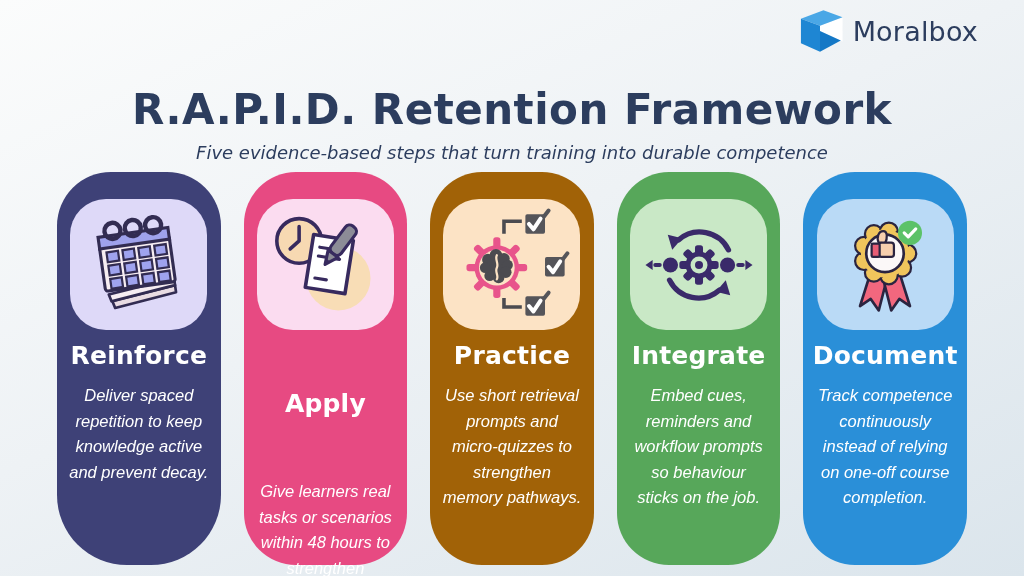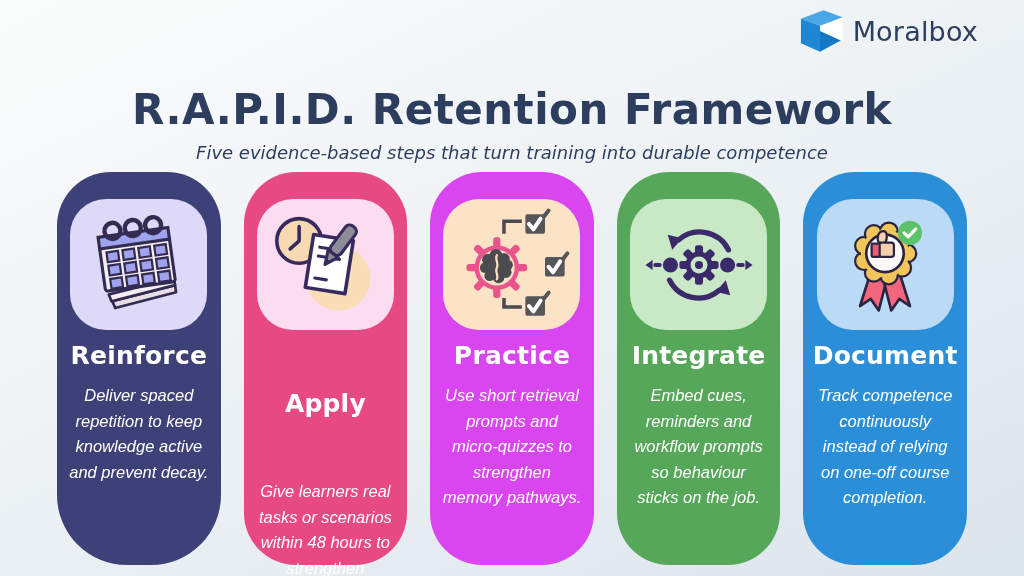--- a/index.html
+++ b/index.html
@@ -119,21 +119,21 @@
           <rect x="-7" y="0" width="14" height="38" rx="6" fill="#8c8c97" stroke="#372a5e" stroke-width="3.5"></rect>
           <polygon points="-7,38 7,38 0,53" fill="#8c8c97" stroke="#372a5e" stroke-width="3.5" stroke-linejoin="round"></polygon>
           <polygon points="-2.5,47 2.5,47 0,53" fill="#372a5e"></polygon>
         </g>
       </svg>
     </div>
     <h2 class="card-title">Apply</h2>
     <p class="card-desc">Give learners real tasks or scenarios within 48 hours to strengthen encoding.</p>
   </article>
 
-  <article class="card" style="background-color: #d946ef;">
+  <article class="card" style="background-color: #a16207;">
     <div class="tile" style="background-color: rgb(252, 227, 197);">
       <svg viewBox="0 0 130 130" aria-hidden="true">
         <path d="M56 30 V 16 H 76" stroke="#4b4b50" stroke-width="4" fill="none"></path>
         <path d="M56 102 V 112 H 76" stroke="#4b4b50" stroke-width="4" fill="none"></path>
         <g fill="#e8548b">
           <rect x="44" y="34" width="8" height="68" rx="3"></rect>
           <rect x="44" y="34" width="8" height="68" rx="3" transform="rotate(45 48 68)"></rect>
           <rect x="44" y="34" width="8" height="68" rx="3" transform="rotate(90 48 68)"></rect>
           <rect x="44" y="34" width="8" height="68" rx="3" transform="rotate(135 48 68)"></rect>
           <circle cx="48" cy="68" r="25"></circle>

